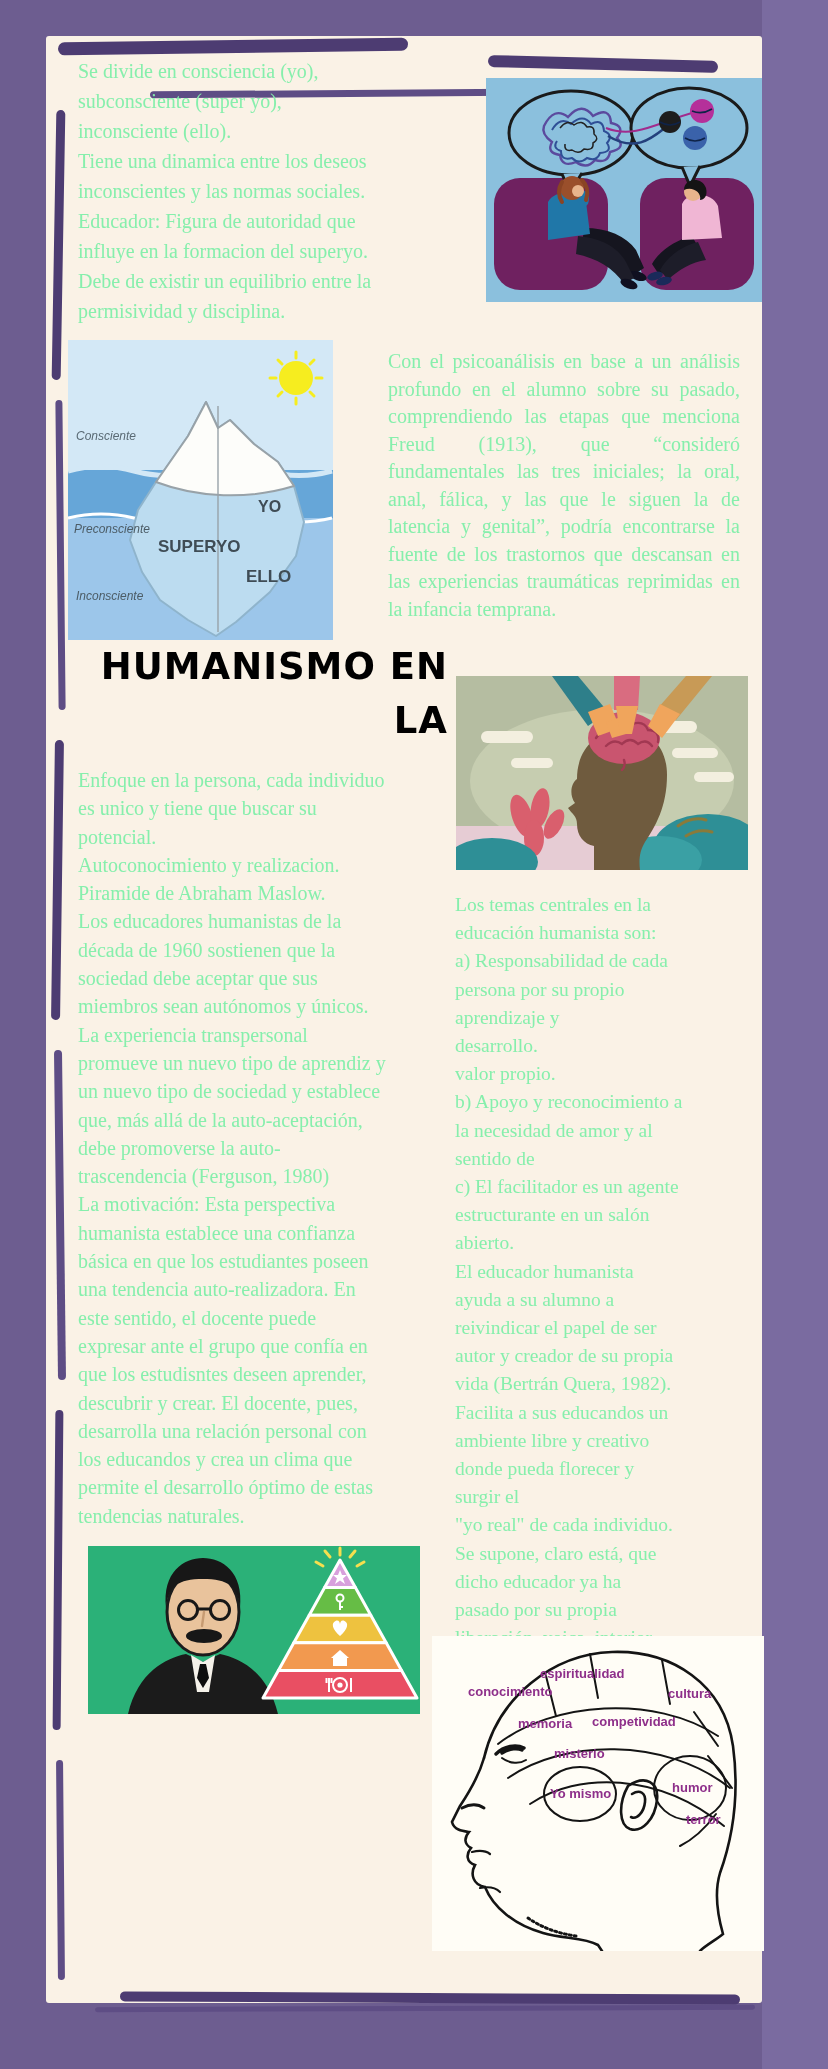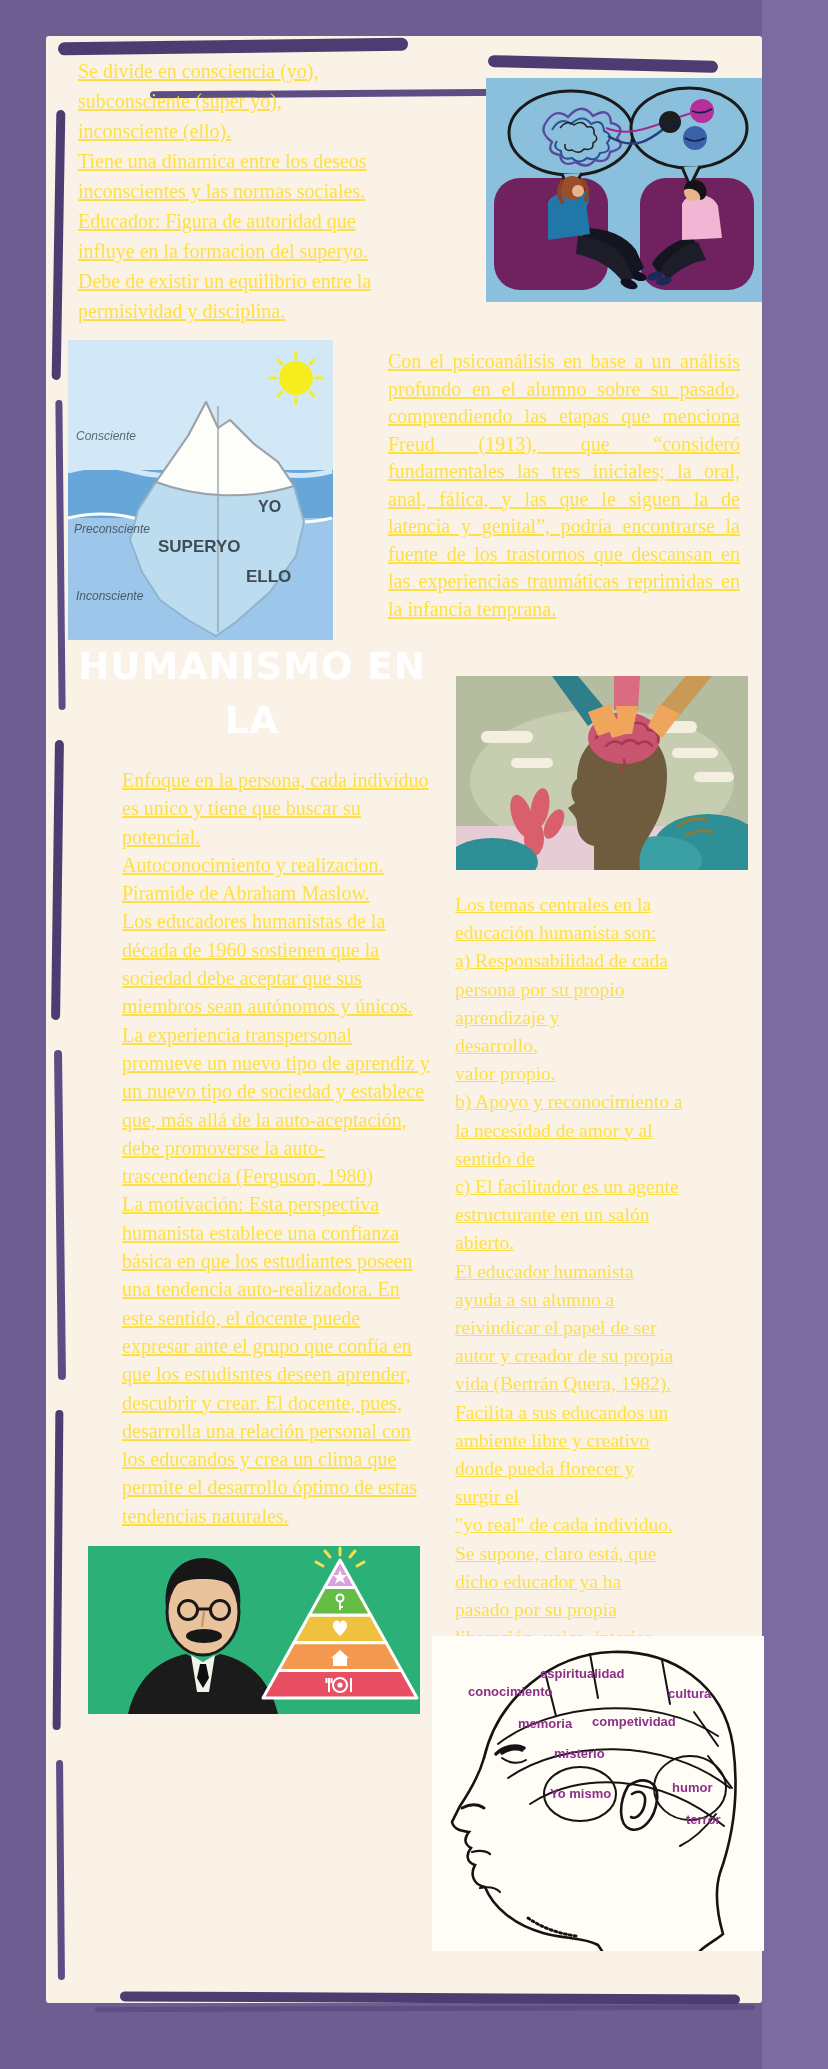--- a/index.html
+++ b/index.html
@@ -4,28 +4,28 @@
 <style>
   html,body{margin:0;padding:0;}
   .page{position:relative;width:828px;height:2069px;background:#6d5d90;overflow:hidden;
         font-family:"Liberation Serif",serif;}
   .right-tint{position:absolute;left:762px;top:0;width:66px;height:2069px;background:#7a6ba0;}
   .panel{position:absolute;left:46px;top:36px;width:716px;height:1967px;background:#faf2e6;border-radius:3px;}
   .stroke{position:absolute;background:#4d3c72;border-radius:8px;}
   .stroke.light{background:#5e4d85;}
   .sliver{position:absolute;background:#faf2e6;border-radius:6px;}
 
-  .textblock{position:absolute;white-space:pre-line;color:#fde047;text-decoration:underline;}
+  .textblock{position:absolute;white-space:pre-line;color:#86efac;}
   .intro{left:78px;top:56px;width:402px;font-size:20px;line-height:30px;}
   .psycho{left:388px;top:348px;width:352px;font-size:20px;line-height:27.5px;text-align:justify;white-space:normal;}
-  .leftcol{left:78px;top:766px;width:396px;font-size:20px;line-height:28.3px;margin-left:44px;}
+  .leftcol{left:78px;top:766px;width:396px;font-size:20px;line-height:28.3px;}
   .rightcol{left:455px;top:891px;width:320px;font-size:19.5px;line-height:28.2px;}
 
-  .heading{position:absolute;left:56px;top:640px;width:392px;text-align:center;
-           font-family:"DejaVu Sans",sans-serif;font-weight:bold;color:#ffffff;
+  .heading{position:absolute;left:56px;top:640px;width:392px;text-align:right;
+           font-family:"DejaVu Sans",sans-serif;font-weight:bold;color:#000000;
            font-size:37px;line-height:54px;letter-spacing:1px;}
   .illus{position:absolute;display:block;}
   svg text{font-family:"Liberation Sans",sans-serif;}
 </style>
 </head>
 <body>
 
 <div class="page">
   <div class="right-tint"></div>
   <div class="panel"></div>

